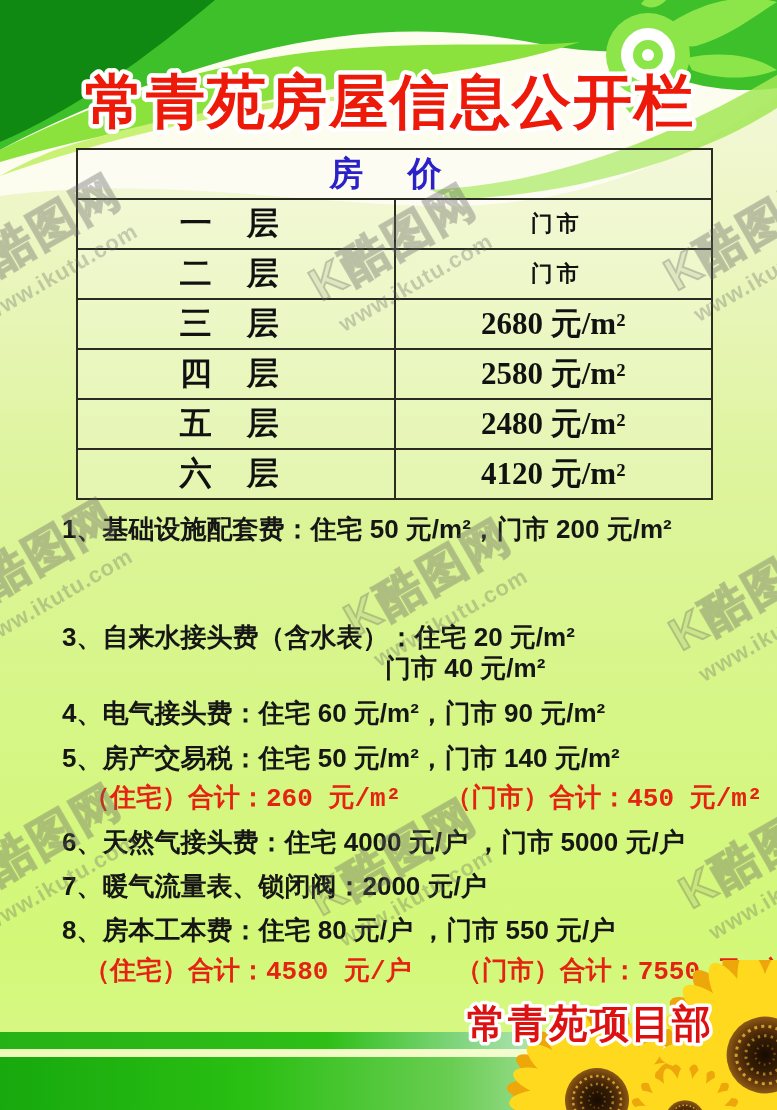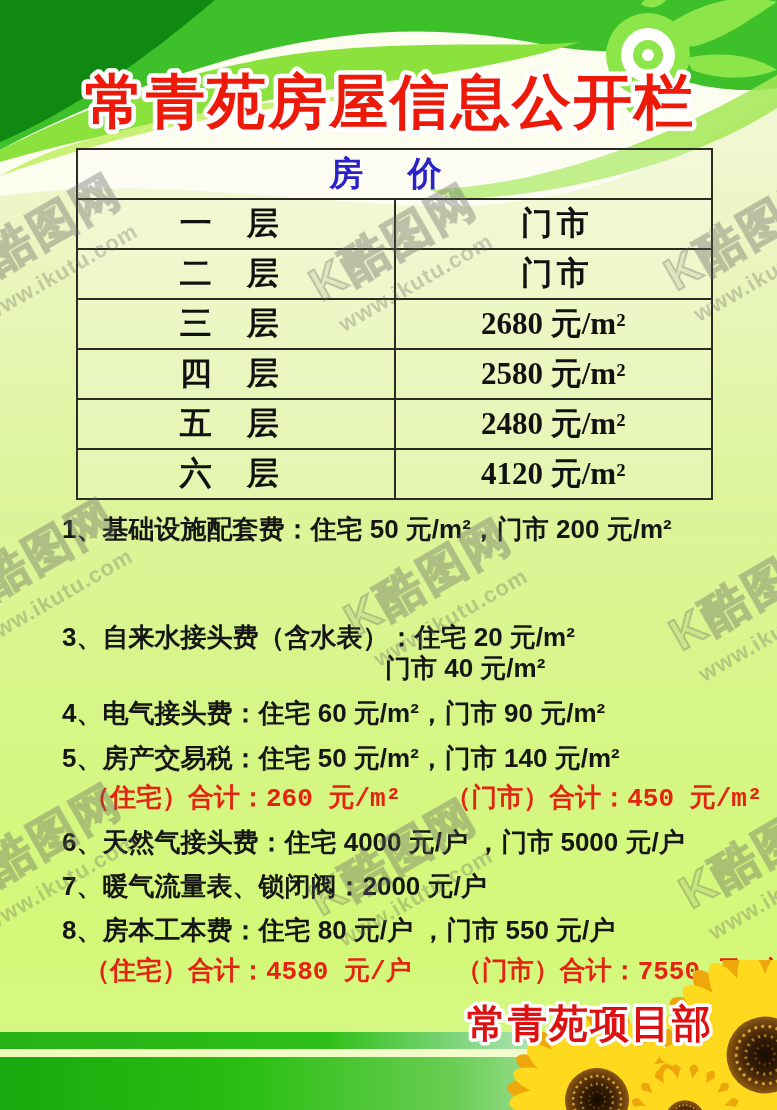--- a/index.html
+++ b/index.html
@@ -37,21 +37,21 @@
     color:#111;
   }
   .price-table .th{
     height:43px;font-size:34px;font-weight:bold;color:#2a21c8;letter-spacing:18px;font-family:Liberation Serif, serif;
   }
   .price-table .floor{height:46px;font-size:32px;font-weight:bold;letter-spacing:13px;}
   .price-table .price{
     height:46px;font-size:31px;font-weight:bold;
     font-family:"Liberation Serif","DejaVu Serif",serif;
   }
-  .price-table .shop{font-family:"Liberation Sans","DejaVu Sans",sans-serif;font-size:32px;letter-spacing:4px;padding-left:8px;}
+  .price-table .shop{font-family:"Liberation Sans","DejaVu Sans",sans-serif;font-size:22px;letter-spacing:4px;padding-left:8px;}
   
   .fee-line{
     position:absolute;left:62px;z-index:3;
     font-size:26px;font-weight:bold;color:#161616;white-space:nowrap;
   }
   .fee-cont{left:385px;}
   .fee-red{
     left:84px;color:#e42312;display:flex;gap:44px;font-size:26px;font-family:Liberation Mono, monospace;
   }
   

